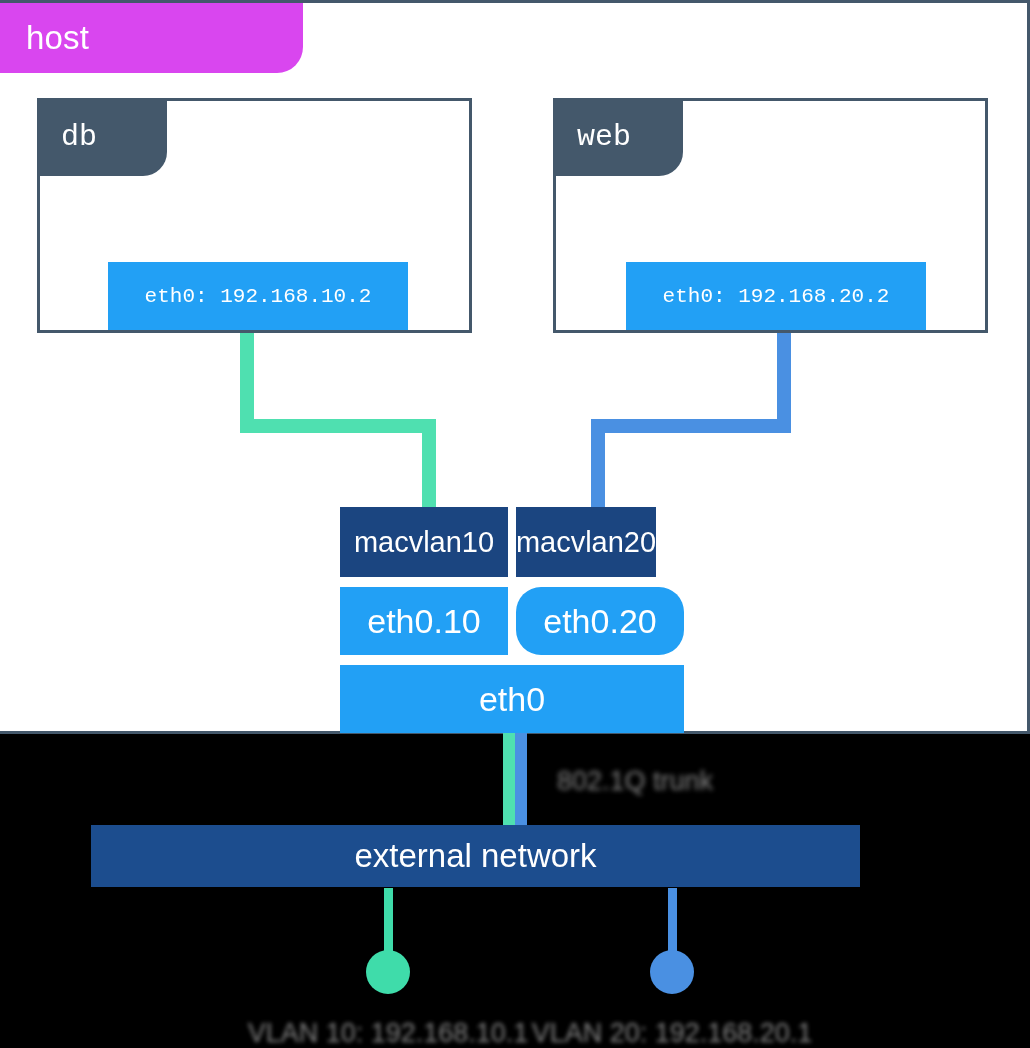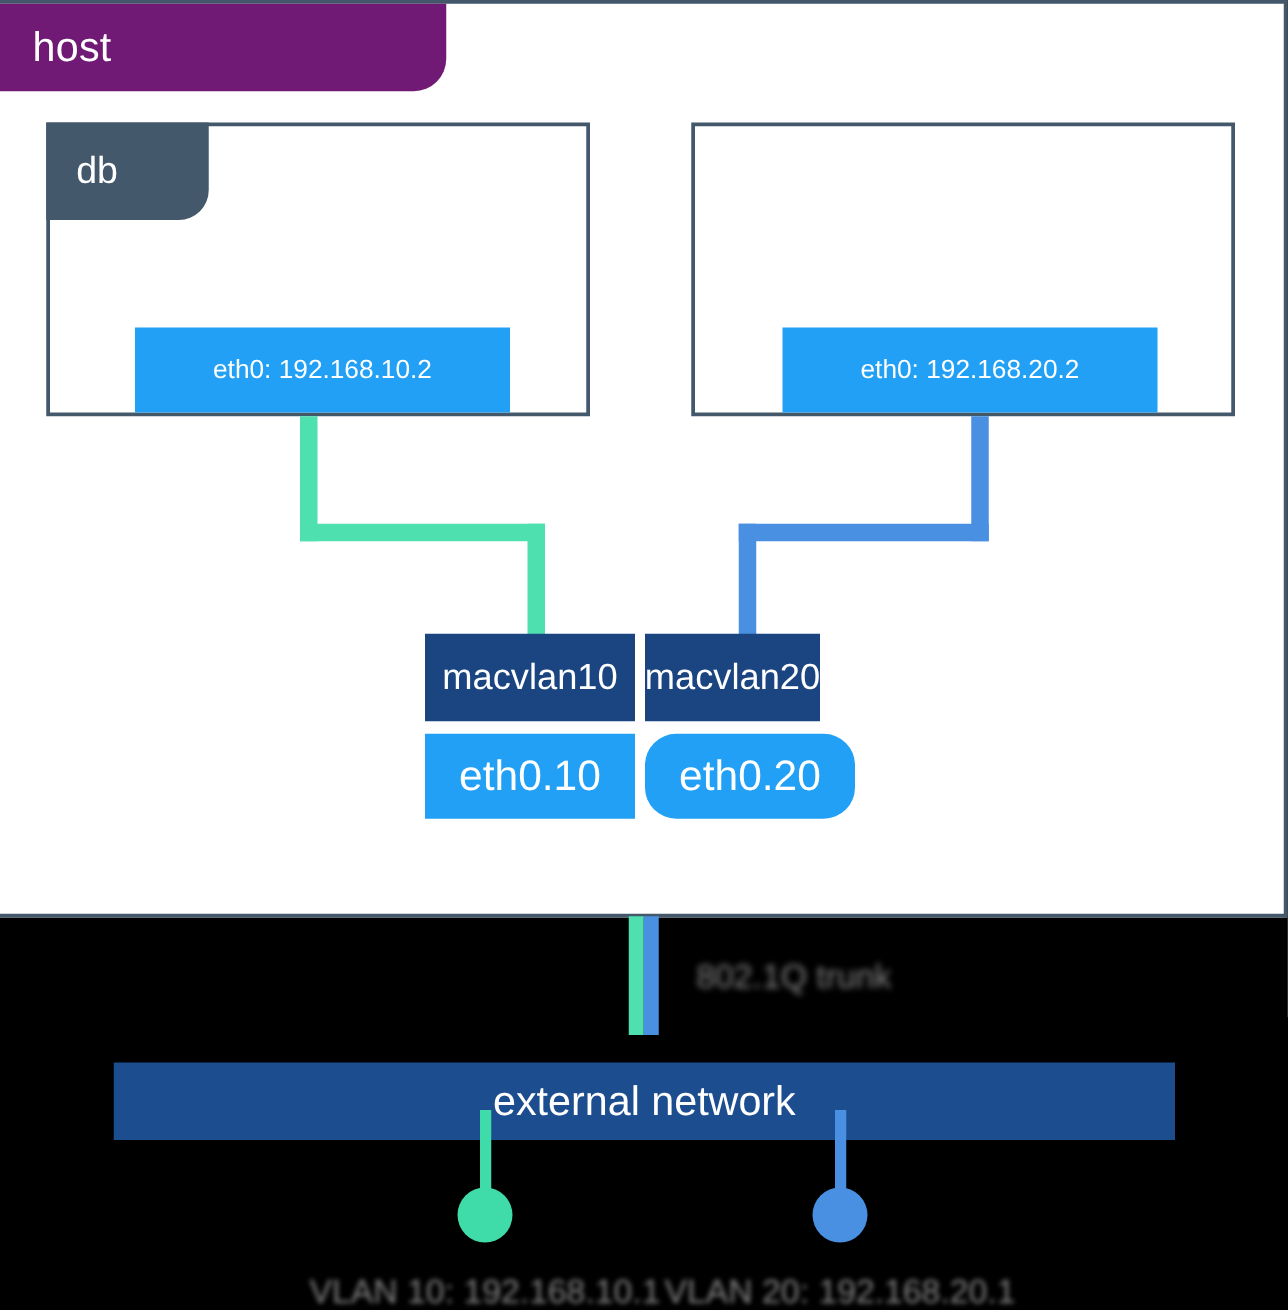--- a/index.html
+++ b/index.html
@@ -22,42 +22,43 @@
     left:0; top:0;
     width:1030px; height:734px;
     background:#ffffff;
     border:3px solid #44586b;
     border-left:none;
     box-sizing:border-box;
   }
   .host-tab{
     position:absolute;
     left:0; top:0;
-    width:357px; height:70px;
-    background:#701a75;
+    width:303px; height:70px;
+    background:#d946ef;
     border-bottom-right-radius:26px;
     box-sizing:border-box;
     padding-left:14px;
   }
   .host-tab .tab-label{
     position:absolute;
     left:26px; top:50%;
     transform:translateY(-50%);
     color:#ffffff;
     font-size:33px;
     letter-spacing:.2px;
     white-space:nowrap;
   }
 
   
   .container-box{
     position:absolute;
     background:#ffffff;
     border:3px solid #44586b;
     box-sizing:border-box;
+    font-family:Liberation Mono, monospace;
   }
   .container-tab{
     position:absolute;
     left:-3px; top:-3px;
     width:130px; height:78px;
     background:#44586b;
     border-bottom-right-radius:24px;
   }
   .container-tab .tab-label{
     position:absolute;
@@ -91,22 +92,22 @@
     color:#ffffff;
     box-sizing:border-box;
     white-space:nowrap;
   }
   .cell-dark{background:#1b4580;font-size:29px;}
   .cell-light{background:#22a0f5;font-size:34px;}
 
   
   .ext-net{
     position:absolute;
-    left:91px; top:850px;
-    width:849px; height:62px;
+    left:91px; top:825px;
+    width:769px; height:62px;
     background:#1c4d8e;
     display:flex;
     align-items:center;
     justify-content:center;
     color:#ffffff;
     font-size:33px;
     box-sizing:border-box;
     white-space:nowrap;
   }
 
@@ -151,20 +152,23 @@
   <div class="container-box" style="left:37px; top:98px; width:435px; height:235px;">
     <div class="container-tab">
       <span class="tab-label">db</span>
     </div>
     <div class="iface-chip" style="left:68px; top:161px; width:300px; height:68px;">
       <span>eth0: 192.168.10.2</span>
     </div>
   </div>
 
   <div class="container-box" style="left:553px; top:98px; width:435px; height:235px;">
+    <div class="container-tab">
+      <span class="tab-label">web</span>
+    </div>
     <div class="iface-chip" style="left:70px; top:161px; width:300px; height:68px;">
       <span>eth0: 192.168.20.2</span>
     </div>
   </div>
 
   <div class="wire" style="left:240px; top:333px; width:14px; height:100px; background:#4fe0b0;"></div>
   <div class="wire" style="left:240px; top:419px; width:196px; height:14px; background:#4fe0b0;"></div>
   <div class="wire" style="left:422px; top:419px; width:14px; height:93px; background:#4fe0b0;"></div>
 
   <div class="wire" style="left:777px; top:333px; width:14px; height:100px; background:#4a90e2;"></div>
@@ -178,20 +182,23 @@
     <span>macvlan20</span>
   </div>
 
   <div class="stack-cell cell-light" style="left:340px; top:587px; width:168px; height:68px;">
     <span>eth0.10</span>
   </div>
   <div class="stack-cell cell-light" style="left:516px; top:587px; width:168px; height:68px;border-radius:25px;">
     <span>eth0.20</span>
   </div>
 
+  <div class="stack-cell cell-light" style="left:340px; top:665px; width:344px; height:68px;">
+    <span>eth0</span>
+  </div>
 
   <div class="wire" style="left:503px; top:733px; width:12px; height:95px; background:#4fe0b0;"></div>
   <div class="wire" style="left:515px; top:733px; width:12px; height:95px; background:#4a90e2;"></div>
 
   <div class="trunk-note" style="left:557px; top:766px;">802.1Q trunk</div>
 
   <div class="ext-net">
     <span>external network</span>
   </div>
 

